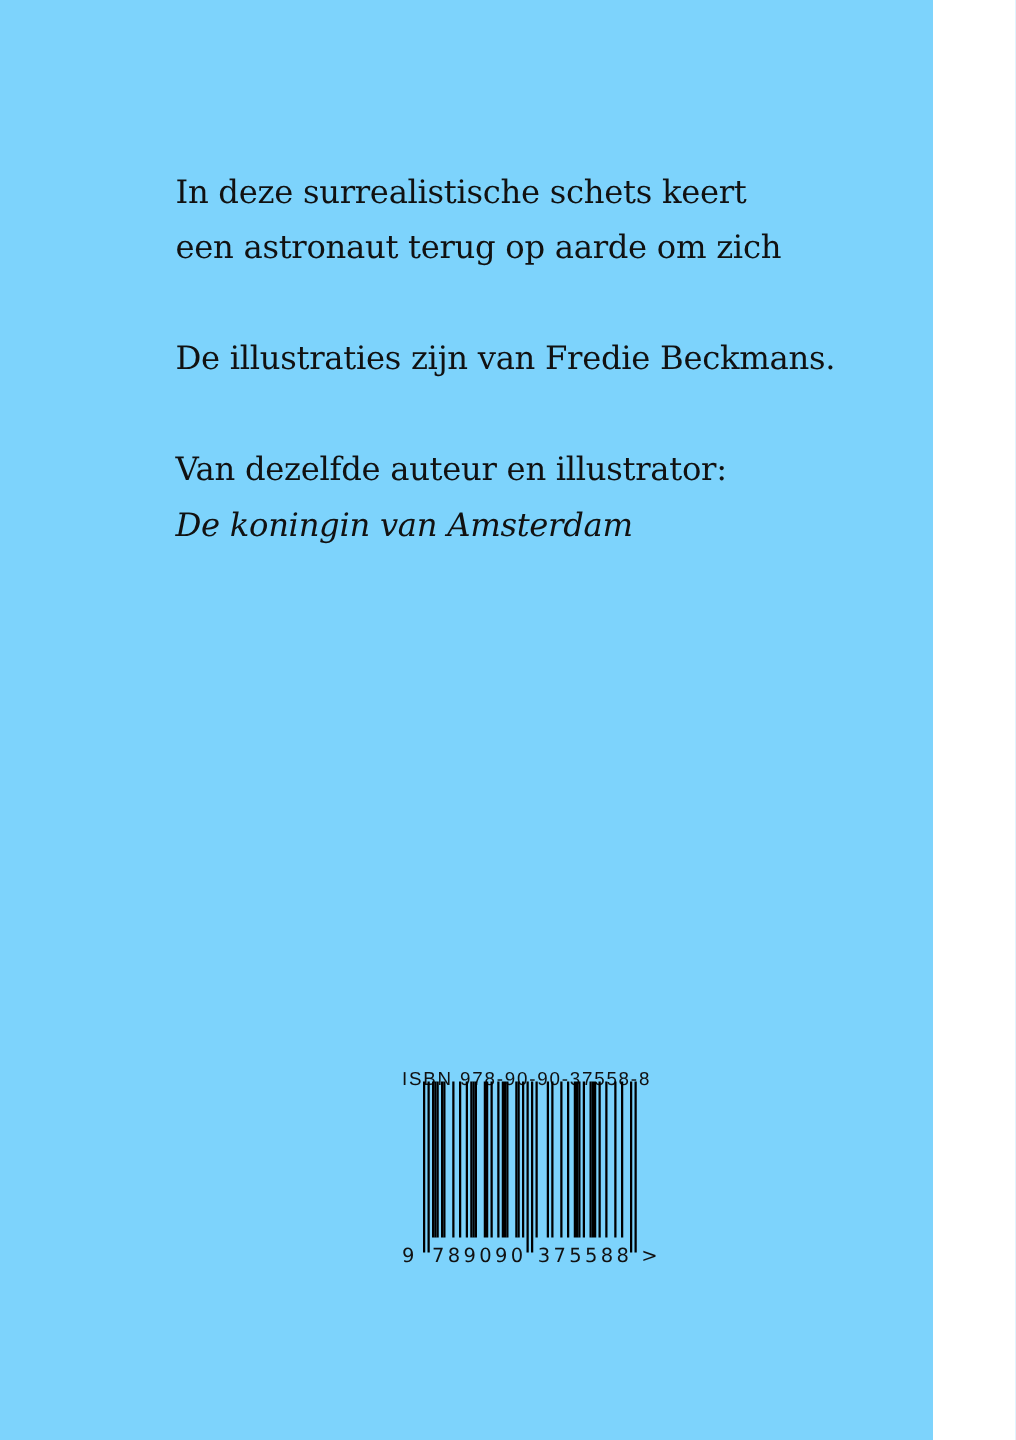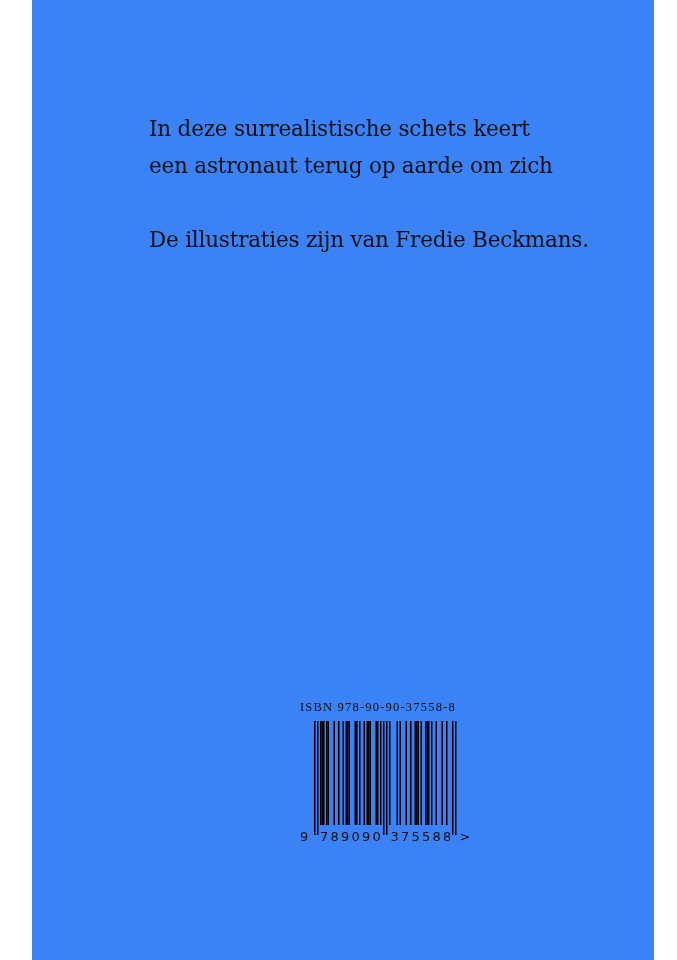--- a/index.html
+++ b/index.html
@@ -1,44 +1,46 @@
 <!DOCTYPE html>
 <html><head>
 <meta charset="utf-8">
 <style>
   html, body { margin:0; padding:0; background:#ffffff; }
   body { width:677px; height:960px; position:relative; overflow:hidden; }
-  .page { position:absolute; left:0; top:0; width:622px; height:960px; background:#3b82f6;margin-left:32px; }
+  .page { position:absolute; left:0; top:0; width:622px; height:960px; background:#7dd3fc; }
   .blurb {
     position:absolute; left:117px; top:110px; width:520px;
     font-family:"DejaVu Serif", "Liberation Serif", serif;
     font-size:21.5px; line-height:37px; color:#111;
     letter-spacing:-0.2px;
   }
   .blurb p { margin:0; }
   .gap { height:37px; }
   .italic { font-style:italic; }
   .barcode-wrap { position:absolute; left:262px; top:700px; width:180px; height:150px; }
   .isbn-text {
-    position:absolute; left:6px; top:0px;
-    font-family:Liberation Serif, serif;
+    position:absolute; left:6px; top:12px;
+    font-family:Liberation Sans, sans-serif;
     font-size:12.5px; letter-spacing:1.2px; color:#111; white-space:nowrap;
   }
   svg.bars { position:absolute; left:0; top:20px; }
 </style>
 </head>
 <body>
 
 <div class="page">
   <div class="blurb">
     <p>In deze surrealistische schets keert</p>
     <p>een astronaut terug op aarde om zich</p>
     <div class="gap"></div>
     <p>De illustraties zijn van Fredie Beckmans.</p>
     <div class="gap"></div>
+    <p>Van dezelfde auteur en illustrator:</p>
+    <p class="italic">De koningin van Amsterdam</p>
   </div>
 
   <div class="barcode-wrap">
     <div class="isbn-text">ISBN 978-90-90-37558-8</div>
     <svg class="bars" id="ean-svg" width="180" height="130" viewBox="0 0 180 130">
         <rect x="20" y="1" width="1.5" height="114" fill="#000000"></rect>
         <rect x="23" y="1" width="1.5" height="114" fill="#000000"></rect>
         <rect x="26" y="1" width="1.5" height="104" fill="#000000"></rect>
         <rect x="27.5" y="1" width="1.5" height="104" fill="#000000"></rect>
         <rect x="29" y="1" width="1.5" height="104" fill="#000000"></rect>

